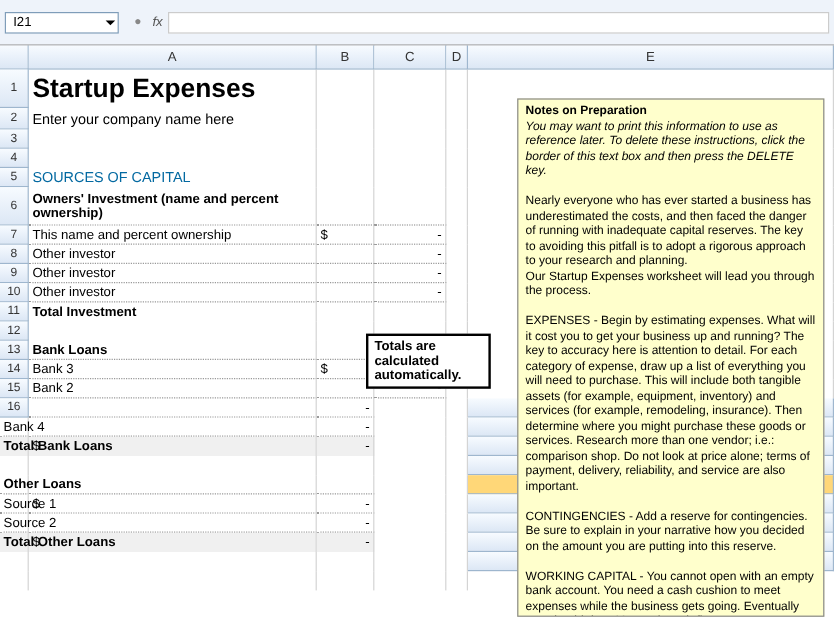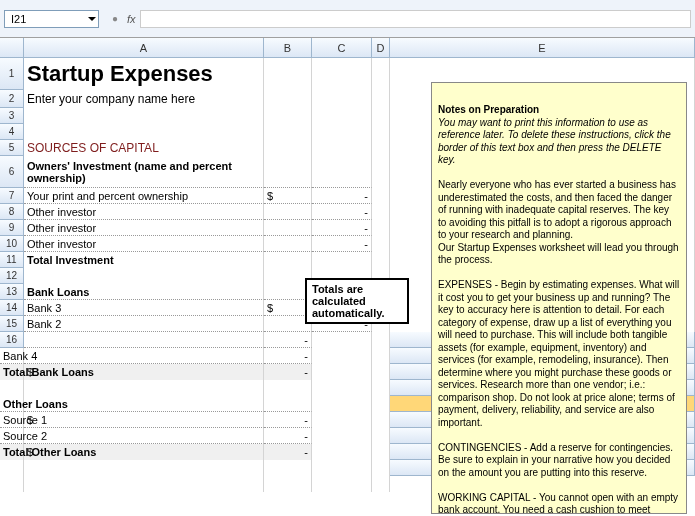--- a/index.html
+++ b/index.html
@@ -14,23 +14,23 @@
 .grid { display: grid; grid-template-columns: 24px 240px 48px 60px 18px 305px; }
 .col-header { background: linear-gradient(#f7fbff, #dce7f5); border-right: 1px solid #9eb6ce; border-bottom: 1px solid #9eb6ce; text-align: center; font-size: 11px; color: #333; height: 20px; line-height: 20px; }
 .corner { background: linear-gradient(#f7fbff, #dce7f5); border-right: 1px solid #9eb6ce; border-bottom: 1px solid #9eb6ce; }
 .row-header { background: linear-gradient(#f7fbff, #dce7f5); border-right: 1px solid #9eb6ce; border-bottom: 1px solid #9eb6ce; text-align: center; font-size: 10px; color: #333; display: flex; align-items: center; justify-content: center; }
 .row-header.active { background: #ffd778; }
 .cell { border-right: 1px solid #d4d4d4; padding: 0 3px; white-space: nowrap; overflow: visible; display: flex; align-items: center; }
 .cell.col-a { z-index: 1; }
 .cell.bb { border-bottom: 1px dotted #999; }
 .title { font-family: Verdana, sans-serif; font-size: 22px; font-weight: bold; }
 .subtitle { font-size: 12px; }
-.section-head { font-size: 12px; color: #7f1d1d; }
+.section-head { font-size: 12px; color: #0369a1; }
 .bold { font-weight: bold; }
-.notes-panel { background: #ffffcc; border: 1px solid #888; padding: 21px 6px; font-size: 10px; line-height: 1.25; position: absolute; left: 431px; top: 82px; width: 256px; height: 432px; overflow: hidden; }
+.notes-panel { background: #ffffcc; border: 1px solid #888; padding: 4px 6px; font-size: 10px; line-height: 1.25; position: absolute; left: 431px; top: 82px; width: 256px; height: 432px; overflow: hidden; }
 .notes-panel b { font-weight: bold; }
 .notes-panel i { font-style: italic; }
 .callout { position: absolute; background: #fff; border: 2px solid #000; padding: 3px 5px; font-weight: bold; font-size: 11px; width: 104px; left: 305px; top: 278px; z-index: 10; }
 .r { height: 16px; }
 .r1 { height: 32px; }
 .r2 { height: 18px; }
 .dollar { justify-content: flex-start; }
 .dash { justify-content: flex-end; }
 .total-row { background: #f0f0f0; }
 </style>
@@ -102,21 +102,21 @@
   <div class="cell col-a r1 bb">
       <span class="bold" style="white-space:normal">Owners' Investment (name and percent ownership)</span>
     </div>
   <div class="cell r1 bb"></div>
     <div class="cell r1 bb"></div>
     <div class="cell r1"></div>
     <div class="cell r1"></div>
 
   <div class="row-header r">7</div>
   <div class="cell col-a r bb">
-      <span>Your print and percent ownership</span>
+      <span>This name and percent ownership</span>
     </div>
   <div class="cell r bb dollar">
       <span>$</span>
     </div>
   <div class="cell r bb dash">
       <span>-</span>
     </div>
   <div class="cell r"></div>
     <div class="cell r"></div>
 

